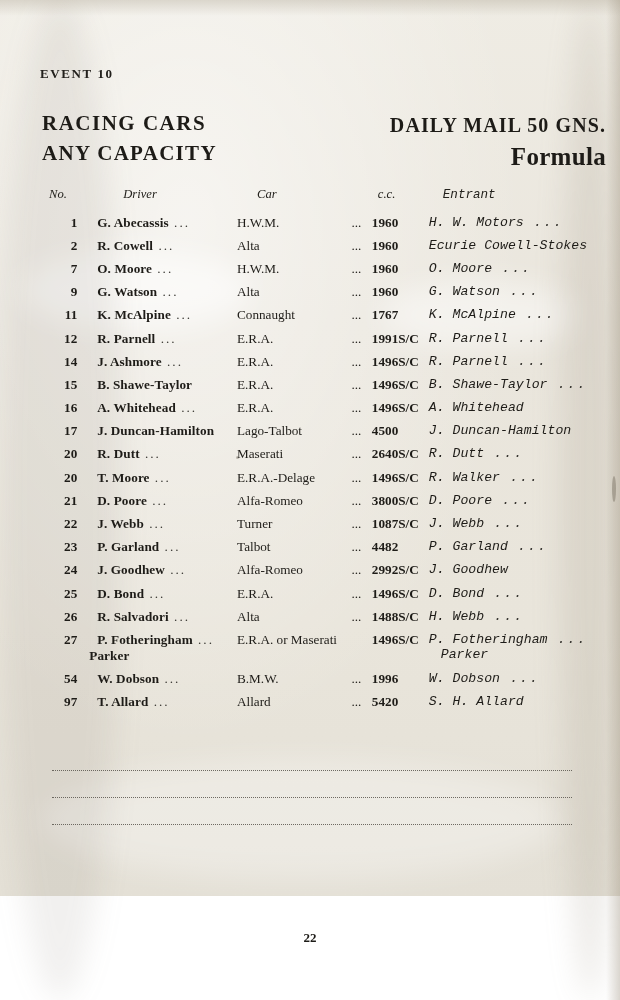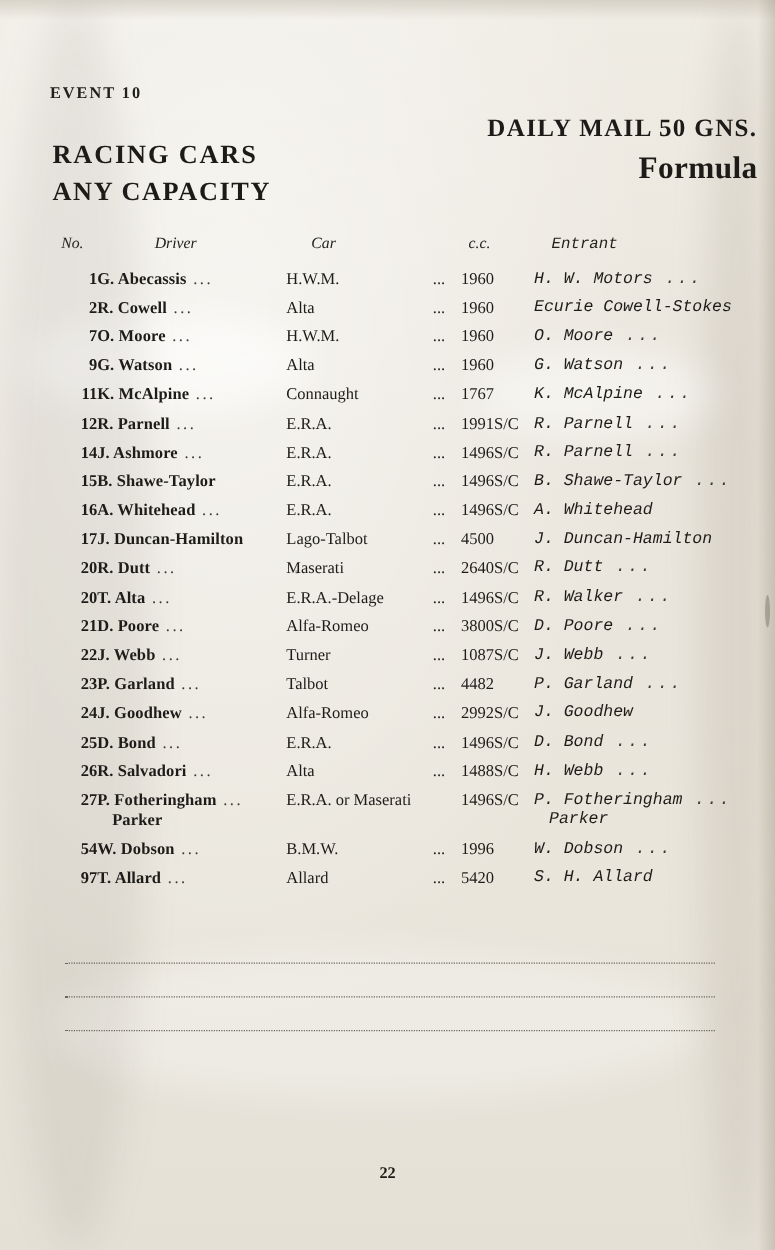--- a/index.html
+++ b/index.html
@@ -10,21 +10,21 @@
   body {
     width: 620px;
     height: 1000px;
     overflow: hidden;
     font-family: "Liberation Serif", serif;
   }
 
   .page {
     position: relative;
     width: 620px;
-    height: 1000px;
+    height: 896px;
     background:
       radial-gradient(ellipse at 30% 25%, rgba(255,255,255,0.55) 0%, rgba(255,255,255,0) 55%),
       linear-gradient(180deg, #efece4 0%, #eae6dd 35%, #e9e5db 70%, #e4e0d6 100%);
   }
   
   .blotch {
     position: absolute;
     border-radius: 50%;
     filter: blur(14px);
     pointer-events: none;
@@ -74,21 +74,21 @@
     font-weight: bold;
     font-size: 21px;
     letter-spacing: 1.5px;
     color: #1d1b17;
     line-height: 30px;
   }
   .title-left .l2 { letter-spacing: 1.3px; text-align: right; }
 
   .title-right {
     position: absolute;
-    right: 14px; top: 92px;
+    right: 14px; top: 114px;
     text-align: right;
     color: #1d1b17;
   }
   .title-right .dm {
     font-family: "Liberation Serif", serif;
     font-weight: bold;
     font-size: 20px;
     letter-spacing: 1.1px;
     white-space: nowrap;
   }
@@ -132,30 +132,30 @@
   th.c-ent, td.c-ent   { width: 170px; font-family: Liberation Mono, monospace; }
 
   th.c-no { text-align: left; padding-left: 2px; }
   th.c-dr { padding-left: 46px; }
   th.c-car { padding-left: 20px; }
   th.c-cc { padding-left: 6px; }
   th.c-ent { padding-left: 14px; }
 
   td.c-no { font-weight: bold; }
   td.c-dr { font-weight: bold; letter-spacing: 0.1px; }
-  td.c-dr .lead { display: inline-block; }
+  td.c-dr .lead { display: inline-block; margin-left: 20px; }
   td.c-dr .dots,
   td.c-car .dots,
   td.c-ent .dots {
     font-weight: normal;
     color: #3a3833;
     letter-spacing: 2px;
   }
   td.c-car { font-weight: normal; }
-  td.c-cc  { font-weight: normal; }
+  td.c-cc  { font-weight: bold; }
   td.c-ent { font-style: italic; margin-left: 44px; }
 
   .row-2line td { padding-top: 3px; padding-bottom: 1px; }
 
   .wrap-sub {
     display: block;
     padding-left: 12px;
   }
 
   
@@ -308,21 +308,21 @@
           <tr>
             <td class="c-no">20</td>
             <td class="c-dr"><span class="lead">R. Dutt</span><span class="dots"> ...</span></td>
             <td class="c-car"><span>Maserati</span></td>
             <td class="c-dots dots">...</td>
             <td class="c-cc">2640S/C</td>
             <td class="c-ent"><span>R. Dutt</span><span class="dots"> ...</span></td>
           </tr>
           <tr>
             <td class="c-no">20</td>
-            <td class="c-dr"><span class="lead">T. Alta</span><span class="dots"> ...</span></td>
+            <td class="c-dr"><span class="lead">T. Moore</span><span class="dots"> ...</span></td>
             <td class="c-car"><span>E.R.A.-Delage</span></td>
             <td class="c-dots dots">...</td>
             <td class="c-cc">1496S/C</td>
             <td class="c-ent"><span>R. Walker</span><span class="dots"> ...</span></td>
           </tr>
           <tr>
             <td class="c-no">21</td>
             <td class="c-dr"><span class="lead">D. Poore</span><span class="dots"> ...</span></td>
             <td class="c-car"><span>Alfa-Romeo</span></td>
             <td class="c-dots dots">...</td>

